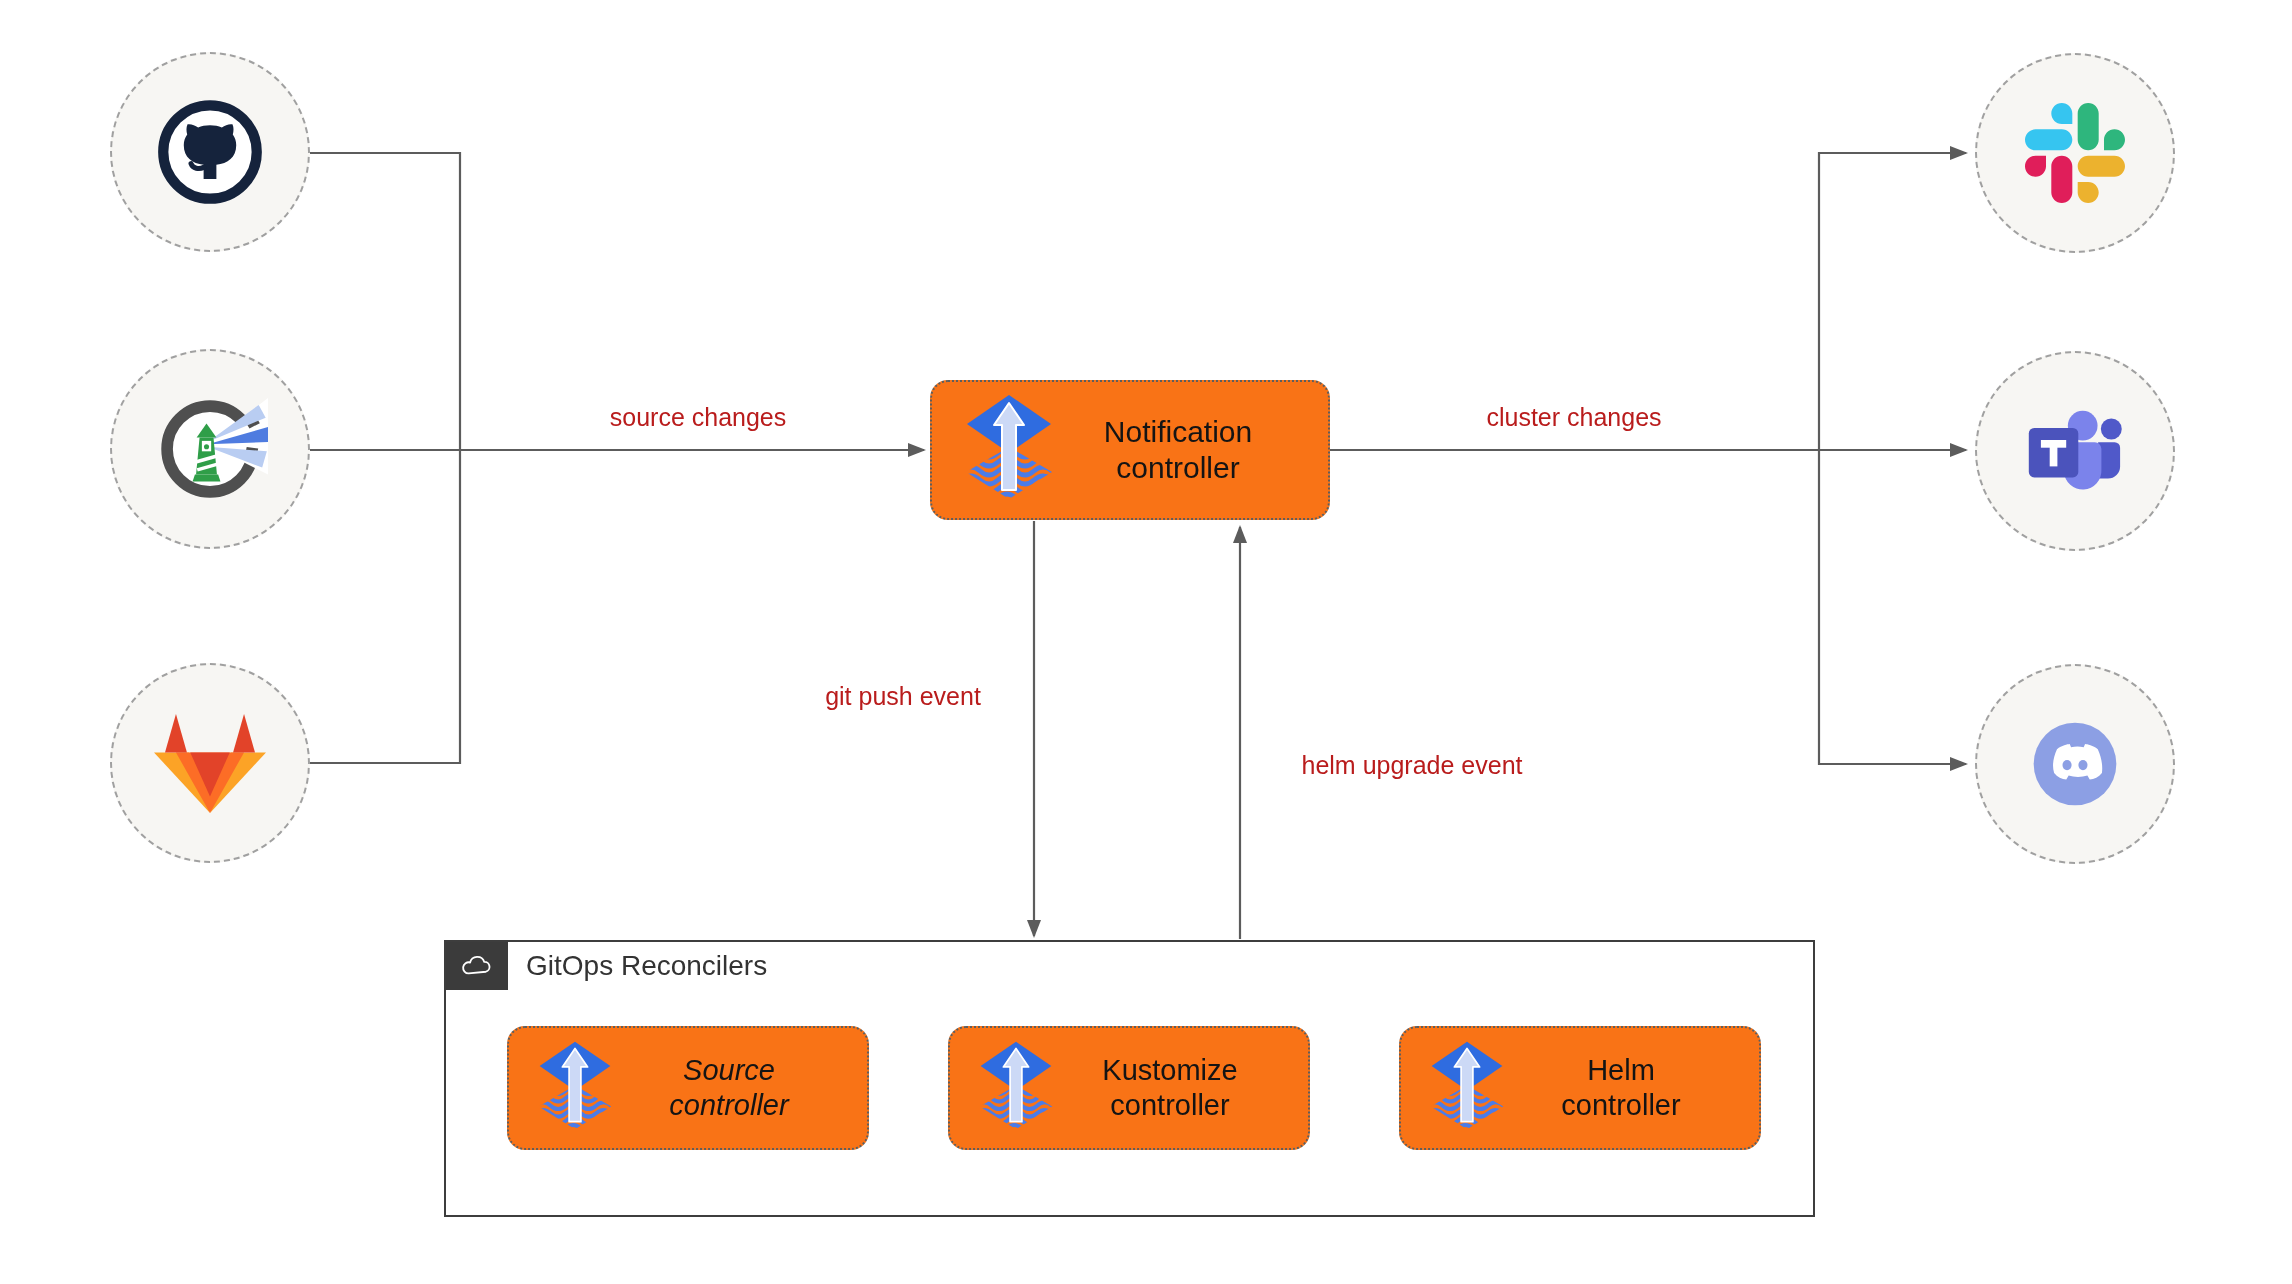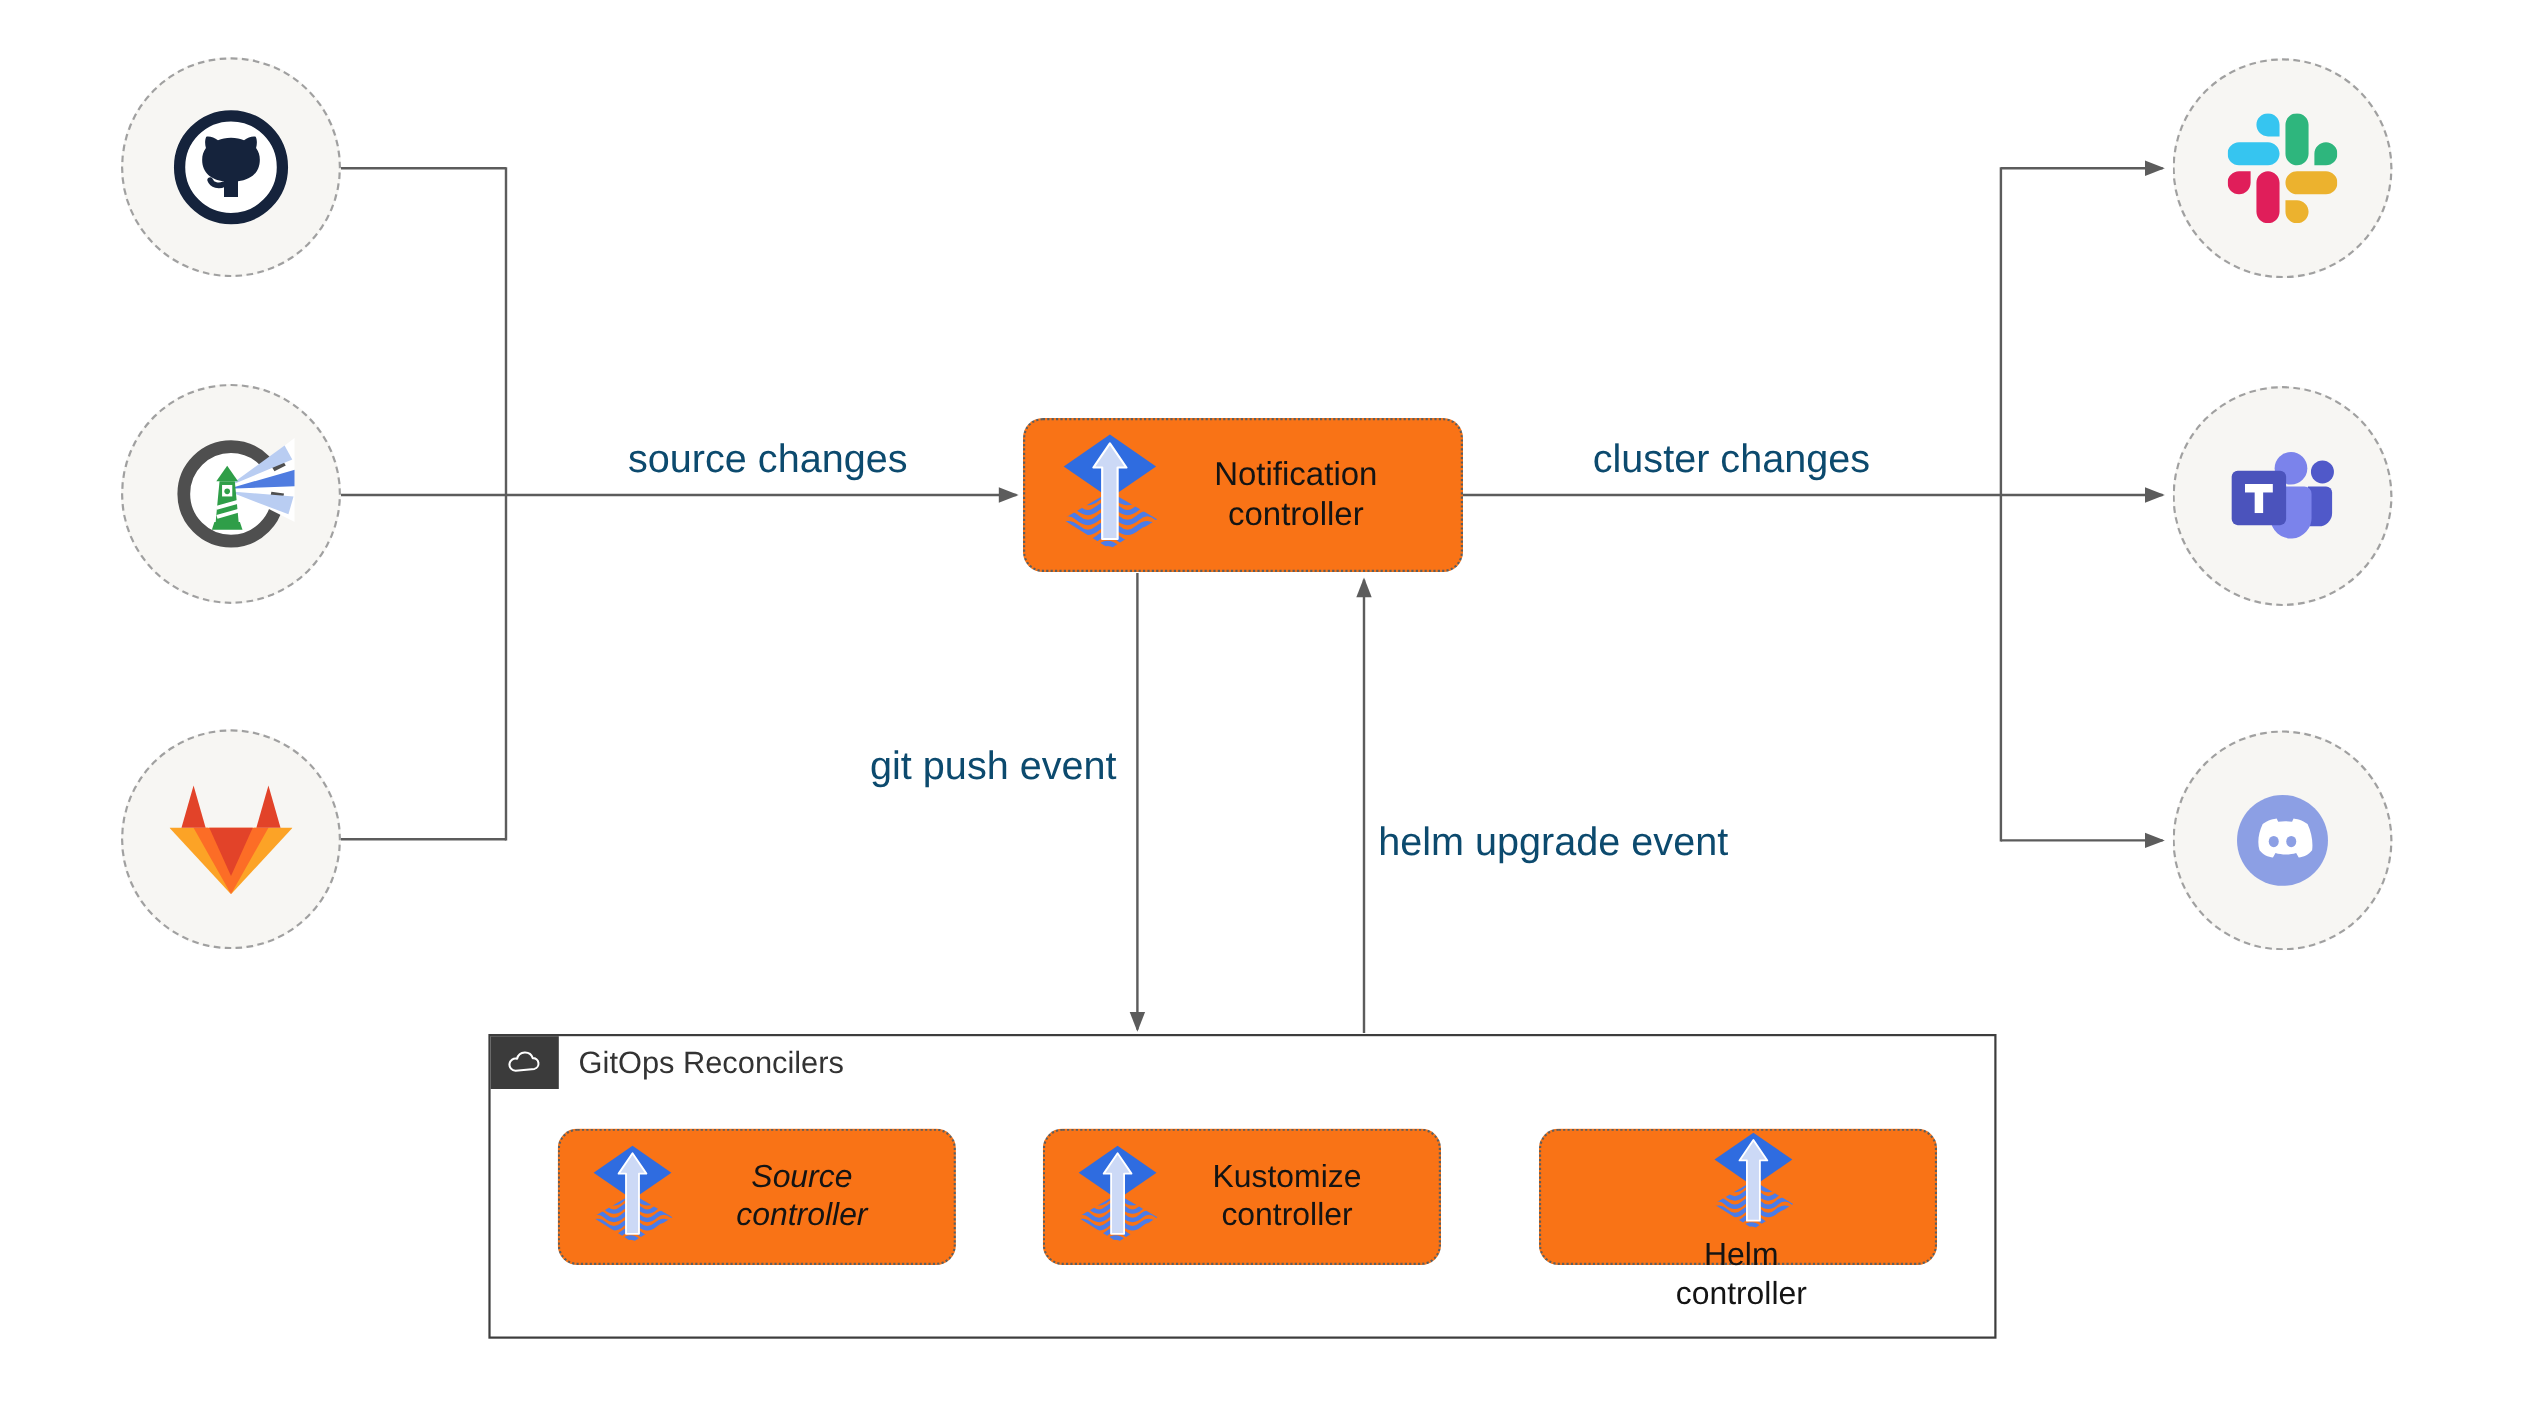--- a/index.html
+++ b/index.html
@@ -8,21 +8,21 @@
   .edges{position:absolute;left:0;top:0;width:2292px;height:1284px;pointer-events:none;}
   .circle-node{position:absolute;width:200px;height:200px;border-radius:50%;
     background:#f7f6f3;border:2px dashed #a0a0a0;display:flex;align-items:center;justify-content:center;box-sizing:border-box;}
   .ctrl-box{position:absolute;background:#f97316;border:2px dotted #5e5e5e;border-radius:18px;
     display:flex;align-items:center;box-sizing:border-box;}
   .ctrl-box .flux-wrap{flex:0 0 auto;display:flex;align-items:center;justify-content:center;}
   .ctrl-label{flex:1 1 auto;text-align:center;color:#141414;}
   .ctrl-label .ln{display:block;}
   .ctrl-big .ctrl-label{font-size:30px;line-height:36px;padding-right:26px;}
   .ctrl-sm .ctrl-label{font-size:29px;line-height:35px;padding-right:22px;}
-  .edge-label{position:absolute;transform:translate(-50%,-50%);font-size:36px;color:#0c4a6e;white-space:nowrap;}
+  .edge-label{position:absolute;transform:translate(-50%,-50%);font-size:25px;color:#b91c1c;white-space:nowrap;}
   .gitops-box{position:absolute;left:444px;top:940px;width:1371px;height:277px;
     border:2px solid #3d3d3d;background:#ffffff;box-sizing:border-box;}
   .gitops-badge{position:absolute;left:0;top:0;width:62px;height:48px;background:#3b3b3b;
     display:flex;align-items:center;justify-content:center;}
   .gitops-title{position:absolute;left:80px;top:0;height:48px;display:flex;align-items:center;
     font-size:28px;color:#333333;white-space:nowrap;}
   .hidden-defs{position:absolute;width:0;height:0;overflow:hidden;}
 </style>
 </head>
 <body>
@@ -208,21 +208,21 @@
       <svg width="76" height="96">
           <use href="#sym-flux"></use>
         </svg>
     </span>
     <span class="ctrl-label">
       <span class="ln">Kustomize</span>
       <span class="ln">controller</span>
     </span>
   </div>
 
-  <div class="ctrl-box ctrl-sm" style="left:1399px;top:1026px;width:362px;height:124px;padding-left:28px;flex-direction:column;">
+  <div class="ctrl-box ctrl-sm" style="left:1399px;top:1026px;width:362px;height:124px;padding-left:28px;">
     <span class="flux-wrap">
       <svg width="76" height="96">
           <use href="#sym-flux"></use>
         </svg>
     </span>
     <span class="ctrl-label">
       <span class="ln">Helm</span>
       <span class="ln">controller</span>
     </span>
   </div>

